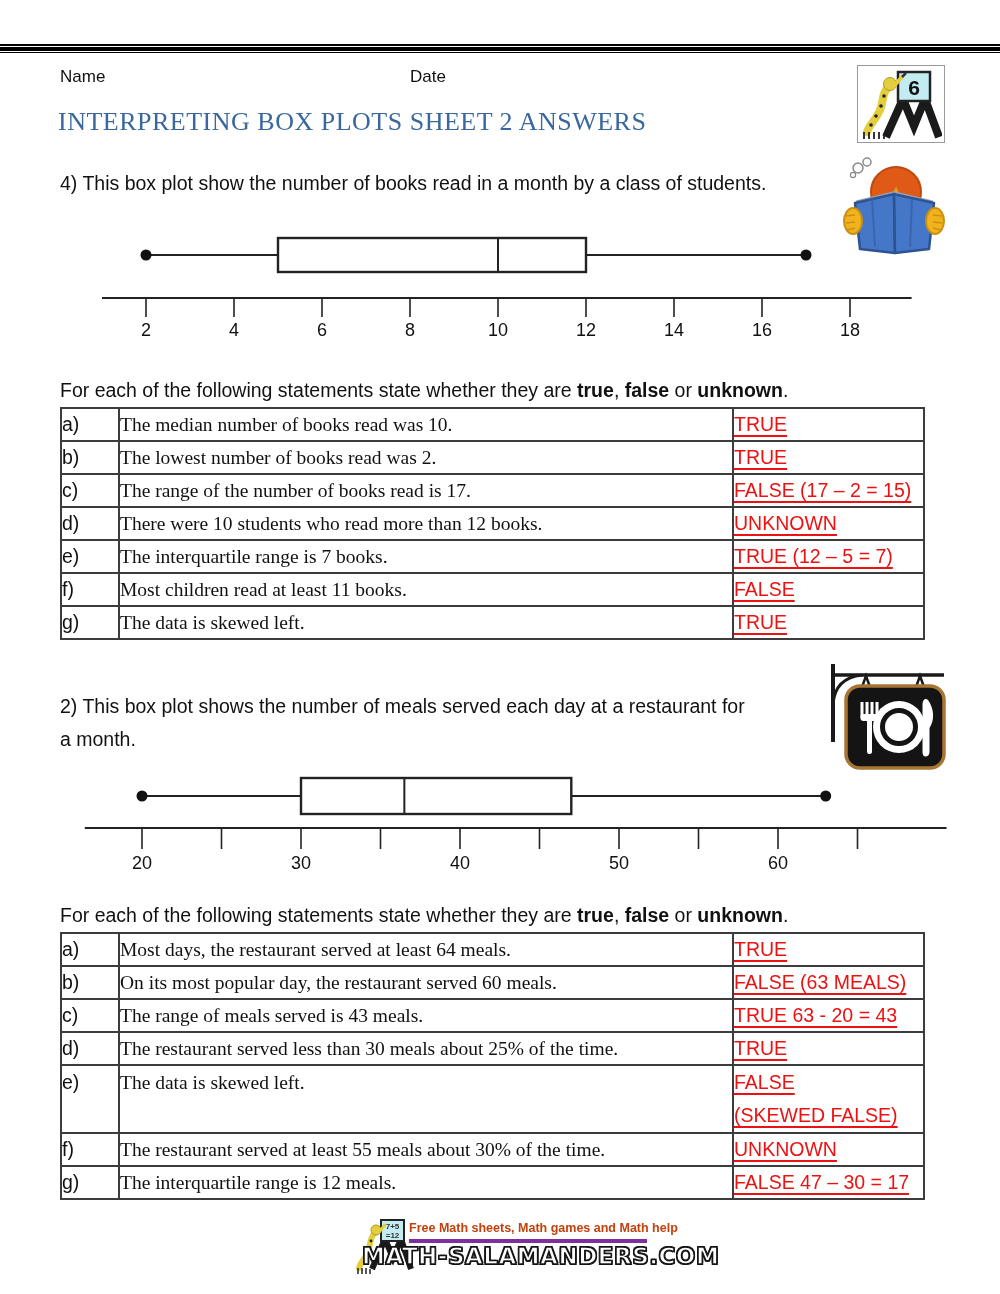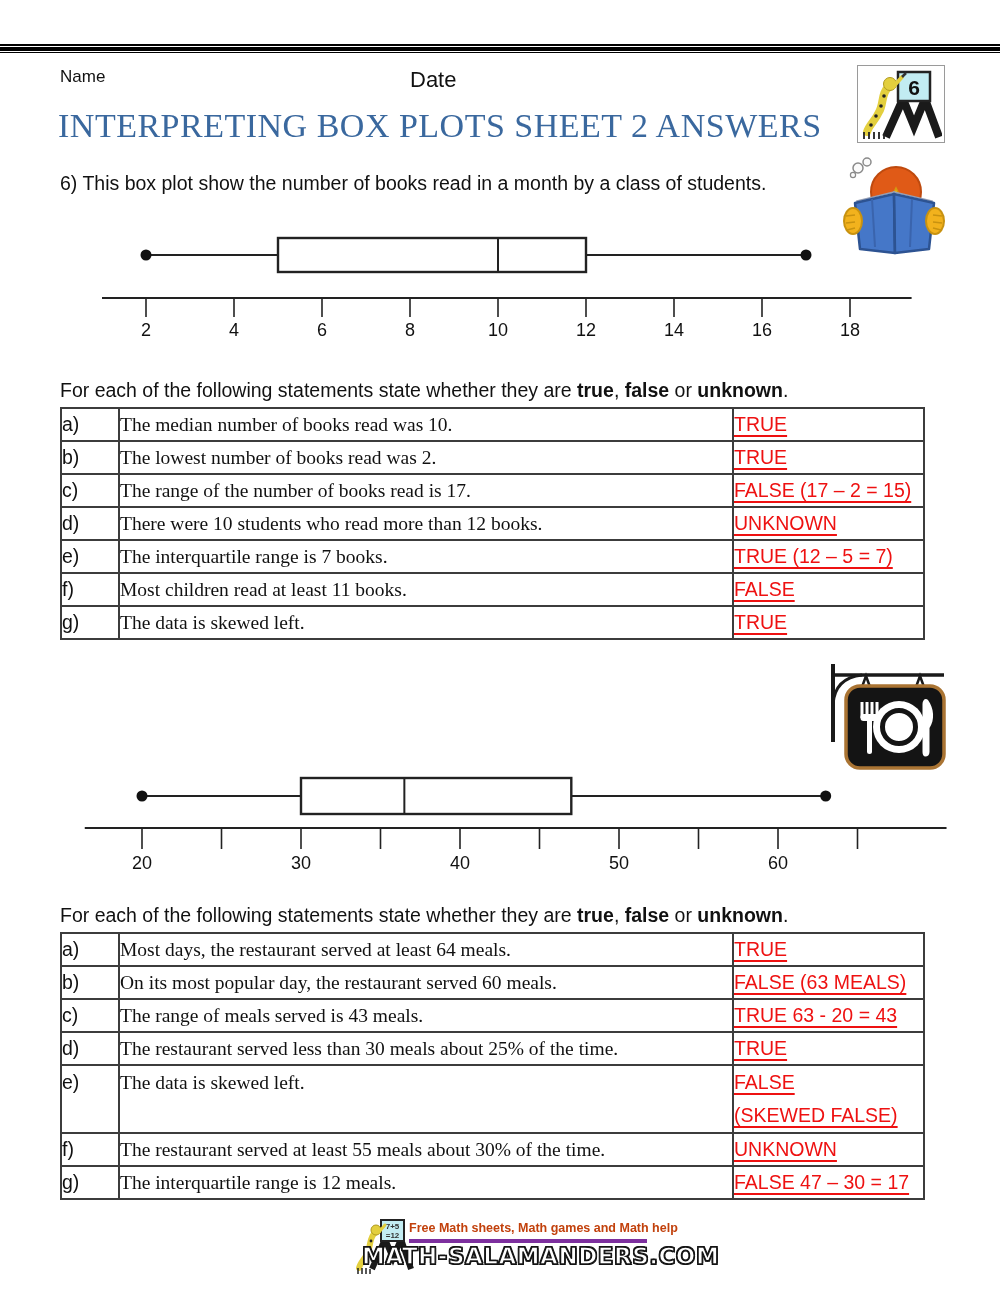--- a/index.html
+++ b/index.html
@@ -5,25 +5,25 @@
   html,body{margin:0;padding:0;background:#fff;}
   .page{position:relative;width:1000px;height:1294px;background:#ffffff;
         font-family:"Liberation Sans",sans-serif;color:#111;overflow:hidden;margin-top:7px;}
   .abs{position:absolute;}
 
   
   .top-rule{left:0;top:37px;width:1000px;height:9px;
     background:linear-gradient(to bottom,#000 0 2px,#fff 2px 3px,#000 3px 7px,#fff 7px 8px,#000 8px 9px);}
 
   .name-label{left:60px;top:60px;font-size:17px;}
-  .date-label{left:410px;top:60px;font-size:22px;}
+  .date-label{left:410px;top:60px;font-size:17px;}
 
   .logo-box{left:857px;top:58px;width:86px;height:76px;background:#fff;border:1px solid #9a9a9a;}
 
-  .page-title{left:58px;top:100px;font-family:"Liberation Serif",serif;font-size:34px;
+  .page-title{left:58px;top:100px;font-family:"Liberation Serif",serif;font-size:26px;
     letter-spacing:.5px;color:#3a689e;white-space:nowrap;}
 
   .qtext{font-size:19.5px;line-height:33px;white-space:nowrap;}
   .q1-prompt{left:60px;top:160px;}
   .q2-prompt{left:60px;top:683px;width:780px;white-space:normal;}
 
   .instruction{font-size:19.5px;white-space:nowrap;}
   .instr-1{left:60px;top:372px;}
   .instr-2{left:60px;top:897px;}
   .instruction b{font-weight:bold;}
@@ -80,21 +80,21 @@
       <circle cx="26" cy="30" r="1.8" fill="#222"></circle>
         <circle cx="23" cy="40" r="1.8" fill="#222"></circle>
       <circle cx="18" cy="50" r="1.8" fill="#222"></circle>
         <circle cx="13" cy="59" r="1.8" fill="#222"></circle>
       <path d="M6,66 L6,73 M11,66 L11,73 M16,66 L16,73 M21,66 L21,73 M26,68 L26,73" stroke="#222" stroke-width="1.8"></path>
     </svg>
   </div>
 
   <div class="abs page-title">INTERPRETING BOX PLOTS SHEET 2 ANSWERS</div>
 
-  <div class="abs qtext q1-prompt">6) This box plot show the number of books read in a month by a class of students.</div>
+  <div class="abs qtext q1-prompt">4) This box plot show the number of books read in a month by a class of students.</div>
 
   <svg class="abs kid-art" width="104" height="106" viewBox="0 0 104 106">
     <circle cx="16" cy="13" r="5" fill="#fbfbfb" stroke="#8a8a8a" stroke-width="1.5"></circle>
     <circle cx="25" cy="7" r="4" fill="#fbfbfb" stroke="#8a8a8a" stroke-width="1.5"></circle>
     <circle cx="11" cy="20" r="2.6" fill="#fbfbfb" stroke="#8a8a8a" stroke-width="1.2"></circle>
     <circle cx="54" cy="37" r="25" fill="#e05a17" stroke="#bf4a0e" stroke-width="2"></circle>
     <polygon points="48,45 60,45 54,33" fill="#f2b21d" stroke="#d49a10" stroke-width="1.5"></polygon>
     <polygon points="15,46 52,37 52,45 18,54" fill="#ffffff" stroke="#97a0b6" stroke-width="1.5"></polygon>
     <polygon points="52,37 90,46 87,54 52,45" fill="#ffffff" stroke="#97a0b6" stroke-width="1.5"></polygon>
     <path d="M13,48 L52,39 L53,98 L18,94 Z" fill="#4577c8" stroke="#2d5392" stroke-width="2.5" stroke-linejoin="round"></path>
@@ -170,20 +170,24 @@
       <td class="c-answer"><span class="ans">FALSE</span></td>
     </tr>
     <tr class="h33">
       <td class="c-letter">g)</td>
       <td class="c-statement">The data is skewed left.</td>
       <td class="c-answer"><span class="ans">TRUE</span></td>
     </tr>
   </tbody>
     </table>
 
+  <div class="abs qtext q2-prompt">
+    <div>2) This box plot shows the number of meals served each day at a restaurant for</div>
+    <div>a month.</div>
+  </div>
 
   <svg class="abs sign-art" width="122" height="110" viewBox="0 0 122 110">
     <line x1="9" y1="2" x2="9" y2="80" stroke="#1a1a1a" stroke-width="4"></line>
     <line x1="7" y1="13" x2="120" y2="13" stroke="#1a1a1a" stroke-width="3.5"></line>
     <path d="M9,42 Q11,16 38,13" fill="none" stroke="#1a1a1a" stroke-width="3"></path>
     <path d="M38,25 L42,14 L46,25" fill="none" stroke="#1a1a1a" stroke-width="2.5"></path>
     <path d="M92,25 L96,14 L100,25" fill="none" stroke="#1a1a1a" stroke-width="2.5"></path>
     <rect x="22" y="24" width="98" height="82" rx="14" fill="#141414" stroke="#aa7433" stroke-width="3.5"></rect>
     <g>
       <rect x="36.5" y="40" width="3" height="16" fill="#fff"></rect>

